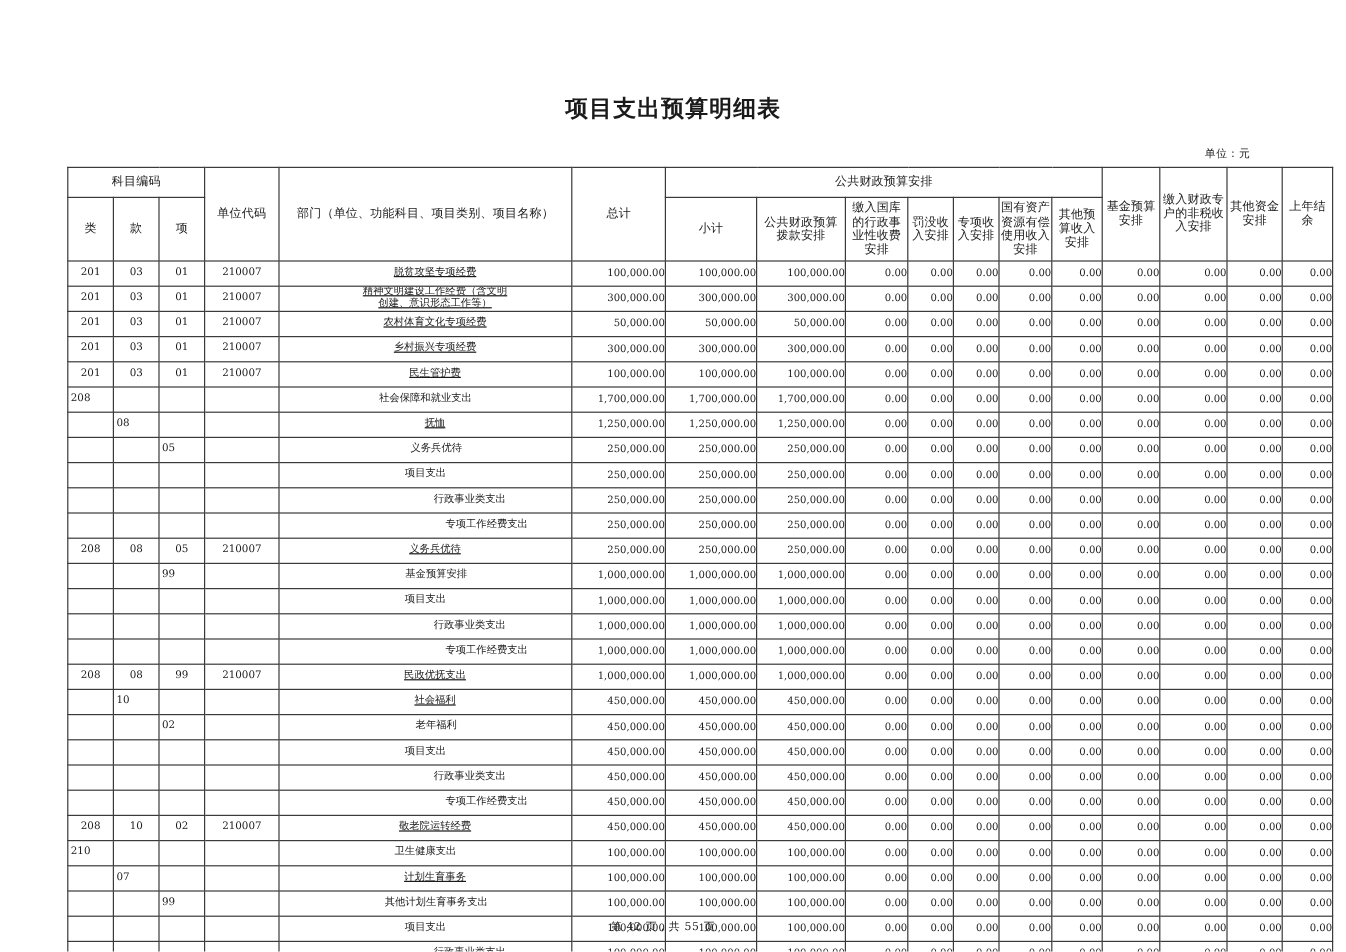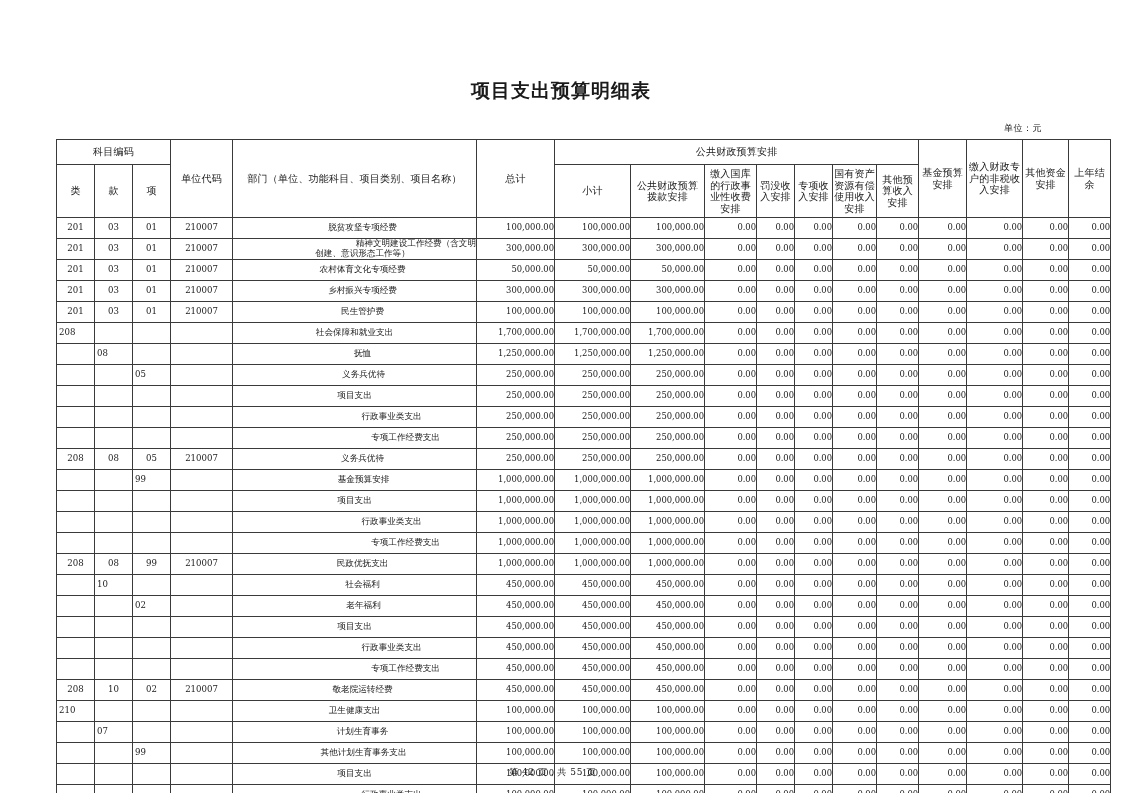--- a/index.html
+++ b/index.html
@@ -83,30 +83,29 @@
   .c-unit {
     text-align: center;
     font-size: 8.6px;
   }
   .c-name {
     font-size: 8.6px;
     padding: 0 4px;
     text-align: center;
   }
   .c-name.ind0 { text-align: center; }
-  .c-name.ind1 { text-align: center; padding-left: 16px; }
+  .c-name.ind1 { text-align: center; padding-left: 16px; text-decoration: underline; }
   .c-name.ind2 { text-align: center; padding-left: 18px; }
   .c-name.ind3 { text-align: center; }
   .c-name.ind4 { text-align: center; padding-left: 74px; }
   .c-name.ind5 { text-align: center; padding-left: 102px; }
   .c-name .wrap2 {
     display: block;
     max-height: 19px;
     overflow: hidden;
-    text-align: right;
   }
   .c-num {
     text-align: right;
     padding-right: 3px;
     font-size: 8.4px;
     white-space: nowrap;
   }
   .footer {
     position: absolute;
     left: 0;

